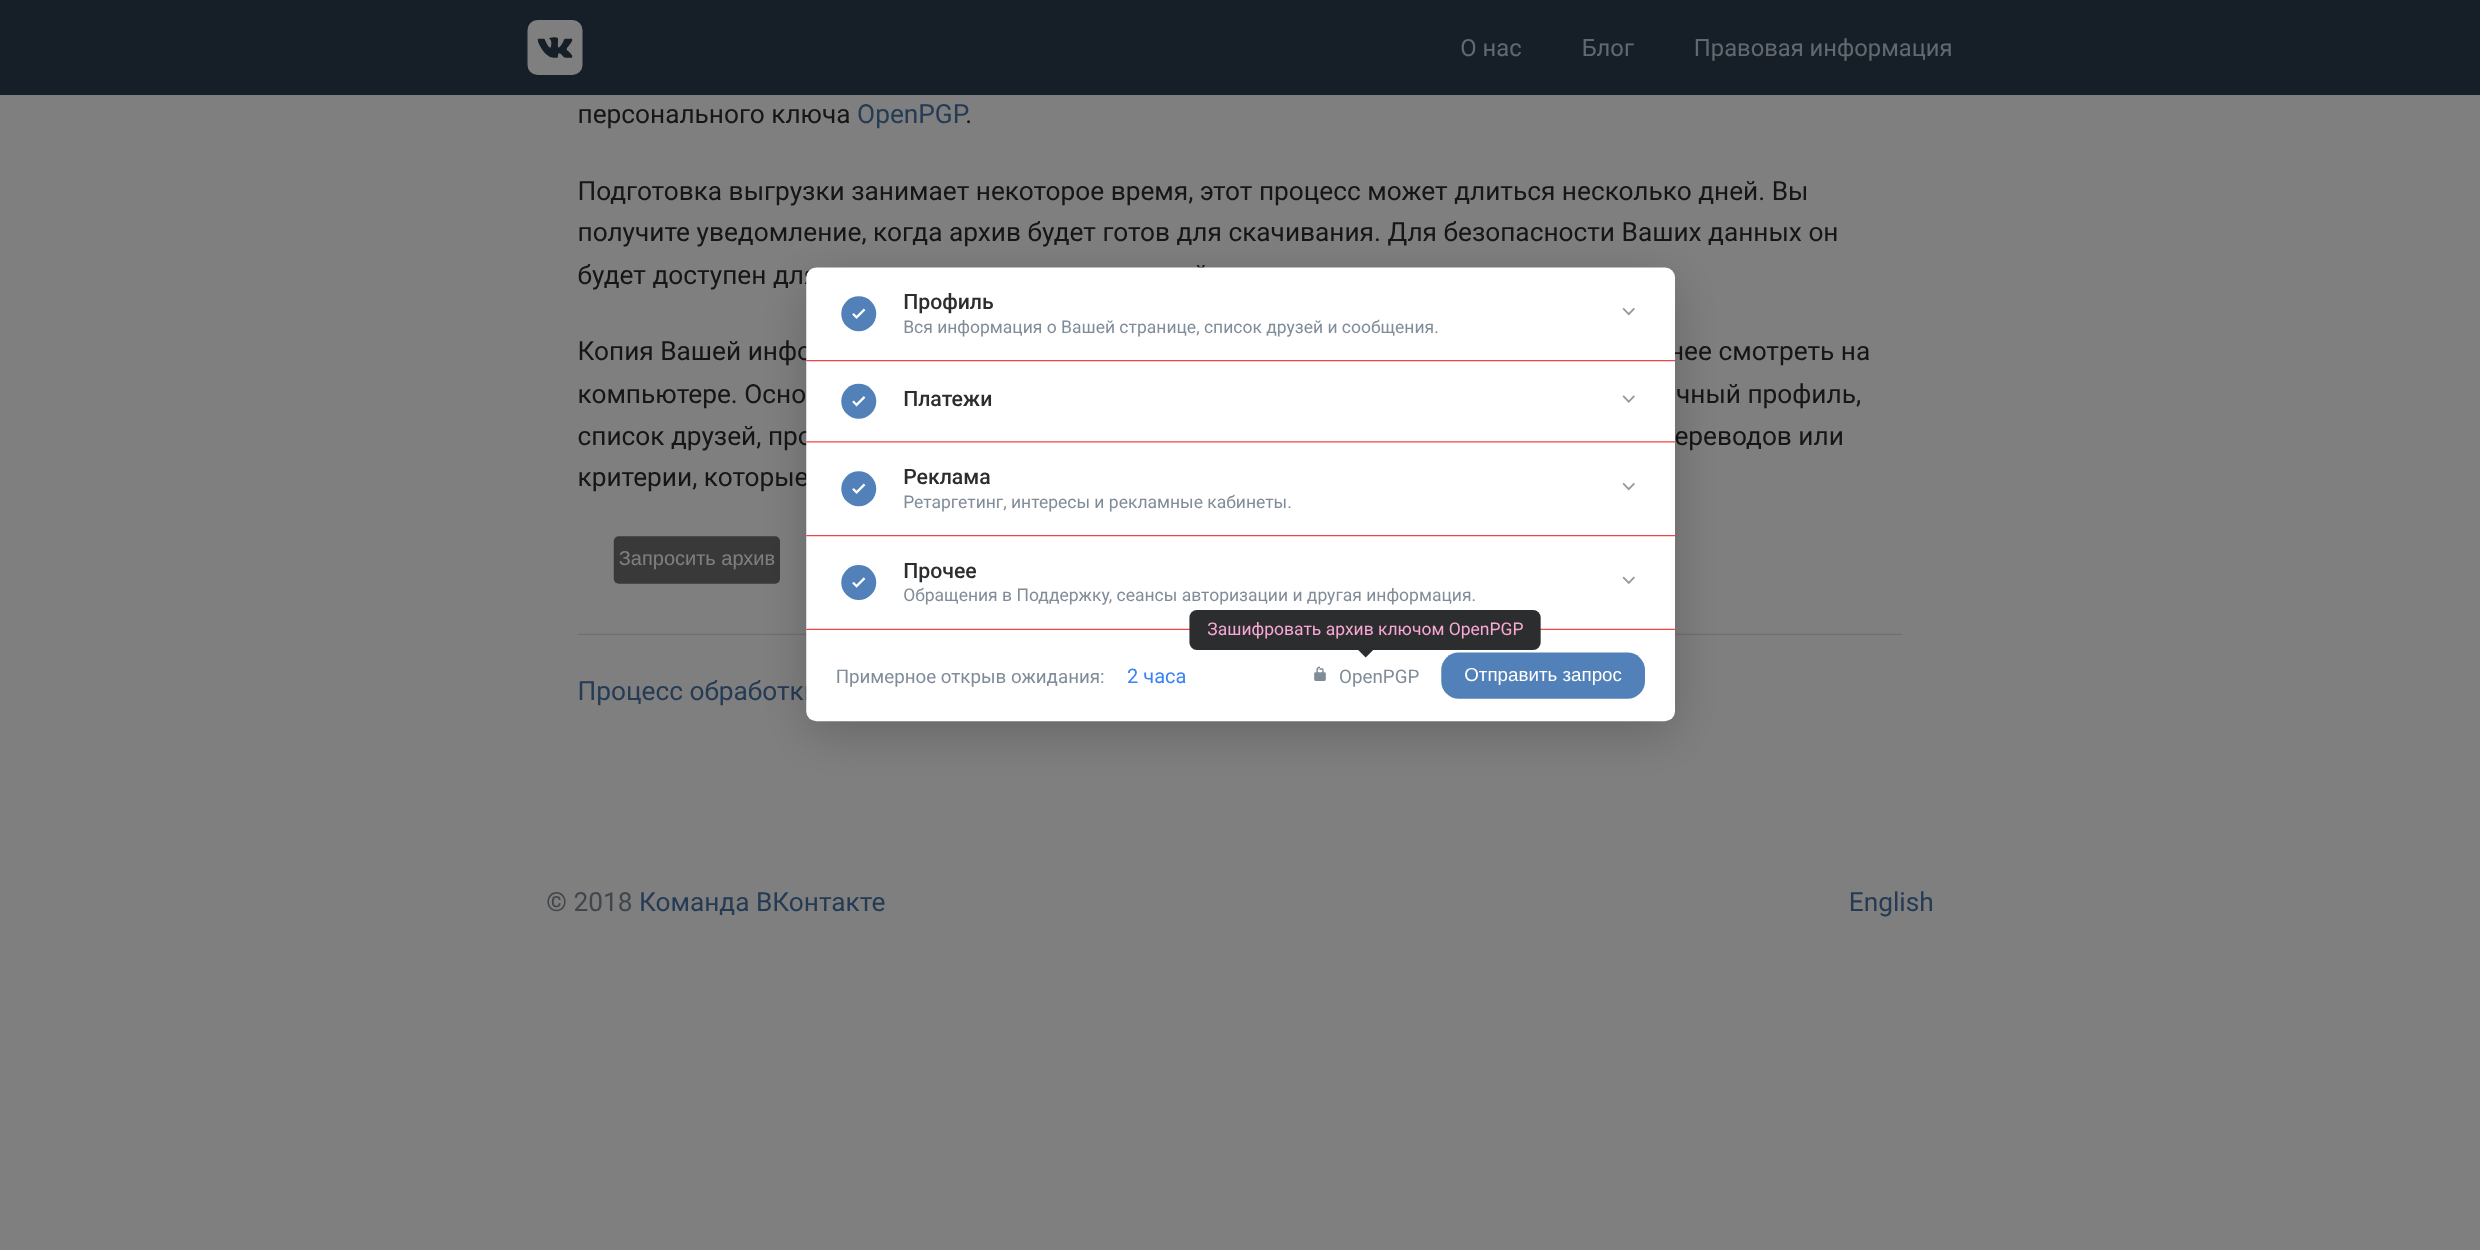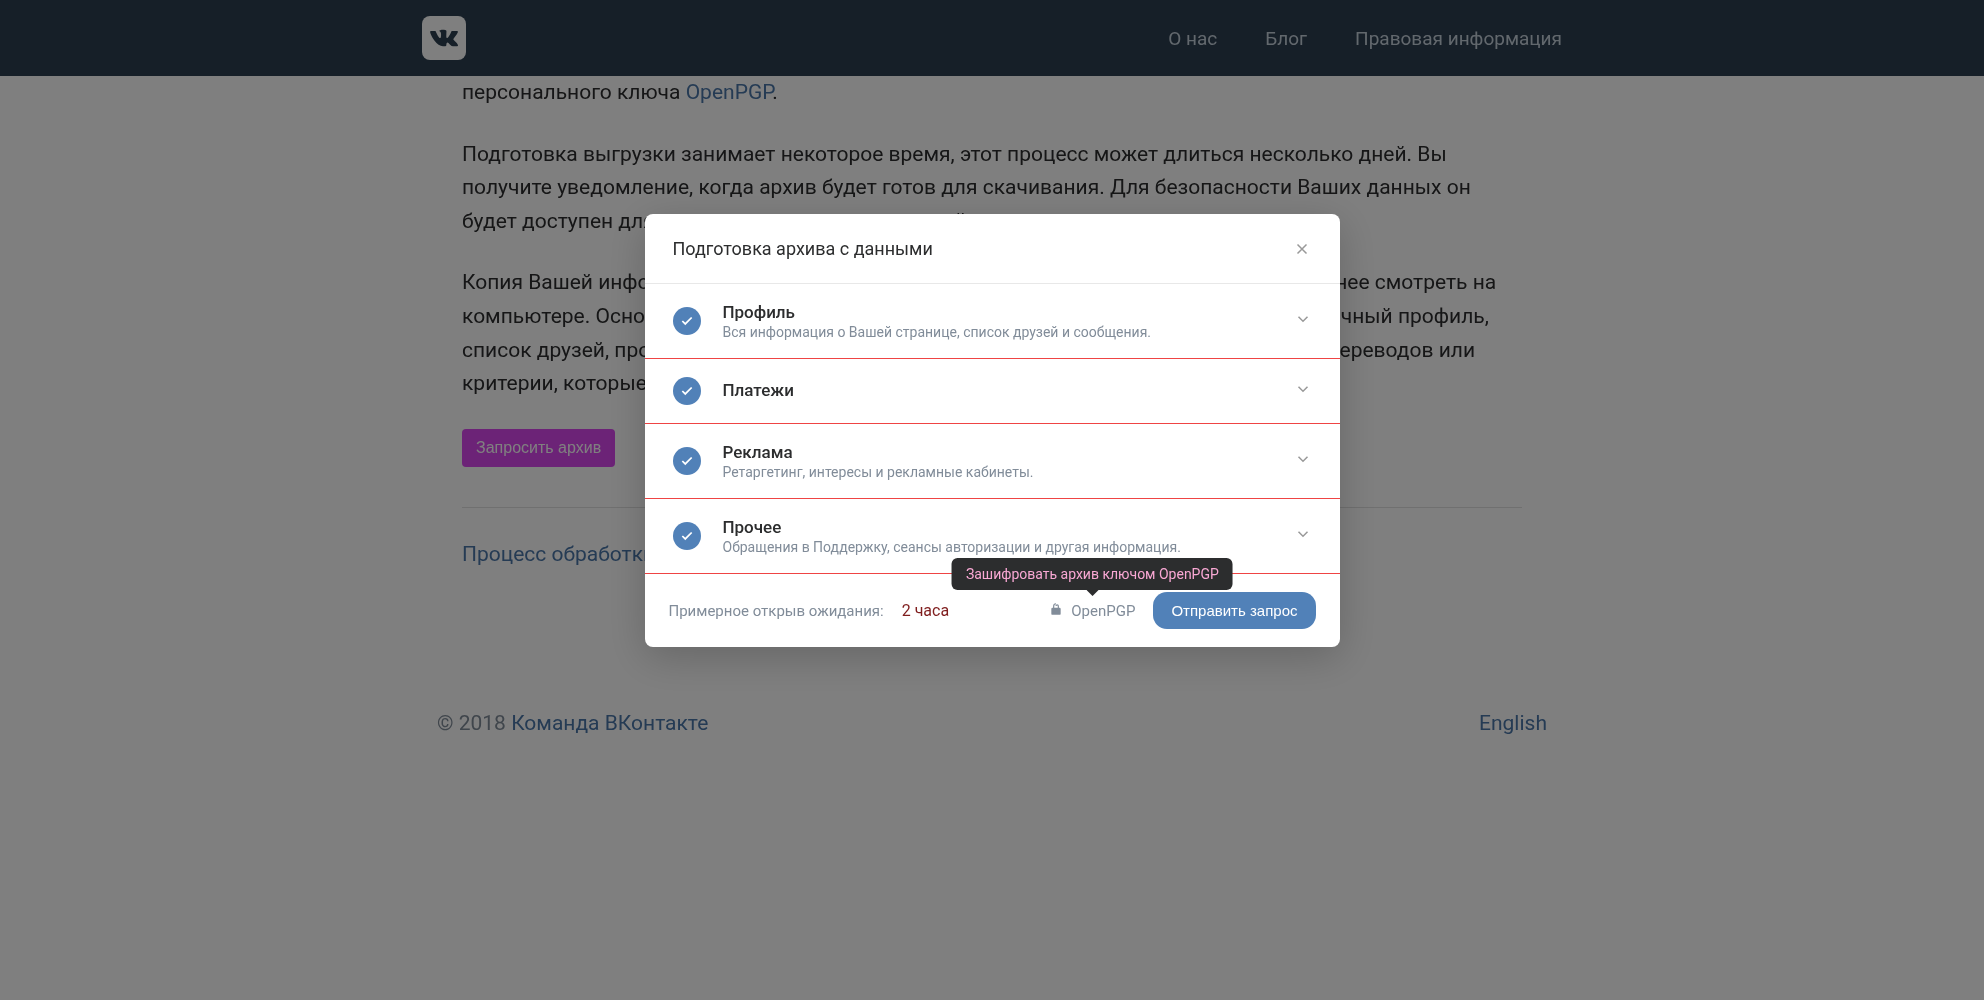--- a/index.html
+++ b/index.html
@@ -59,28 +59,29 @@
       font-size: 21px;
       line-height: 1.6;
     }
     .content p {
       margin-bottom: 28px;
     }
     .openpgp-link {
       color: #4a76a8;
     }
     .request-btn {
-      background: #d946ef;
+      background: #737373;
       color: #fff;
       border: none;
-      padding: 10px 14px;
+      padding: 10px 4px;
       border-radius: 4px;
       font-size: 16px;
       cursor: pointer;
       margin-bottom: 40px;
+      margin-left: 29px;
     }
     .divider {
       border-top: 1px solid #e0e0e0;
       margin-bottom: 30px;
     }
     .process-link {
       color: #4a76a8;
       font-size: 21px;
     }
     .footer {
@@ -186,21 +187,21 @@
       padding: 18px 24px;
       display: flex;
       align-items: center;
       gap: 18px;
     }
     .wait-time {
       color: #818c99;
       font-size: 15px;
     }
     .wait-value {
-      color: #7f1d1d;
+      color: #3b82f6;
     }
     .spacer {
       flex: 1;
     }
     .openpgp-footer {
       display: flex;
       align-items: center;
       gap: 8px;
       color: #818c99;
       font-size: 15px;
@@ -273,28 +274,20 @@
 
 <div class="footer">
   <div>
     <span>© 2018 </span><a href="#">Команда ВКонтакте</a>
   </div>
   <a href="#">English</a>
 </div>
 
 <div class="overlay">
   <div class="modal">
-    <div class="modal-header">
-      <div class="modal-title">Подготовка архива с данными</div>
-      <div class="modal-close">
-        <svg viewBox="0 0 24 24" fill="none" stroke="currentColor" stroke-width="2">
-            <path d="M18 6L6 18M6 6l12 12"></path>
-          </svg>
-      </div>
-    </div>
 
     <div class="item-row">
       <div class="check-circle">
         <svg viewBox="0 0 24 24" fill="none" stroke="#fff" stroke-width="3">
             <path d="M20 6L9 17l-5-5"></path>
           </svg>
       </div>
       <div class="item-text">
         <div class="item-title">Профиль</div>
         <div class="item-desc">Вся информация о Вашей странице, список друзей и сообщения.</div>

